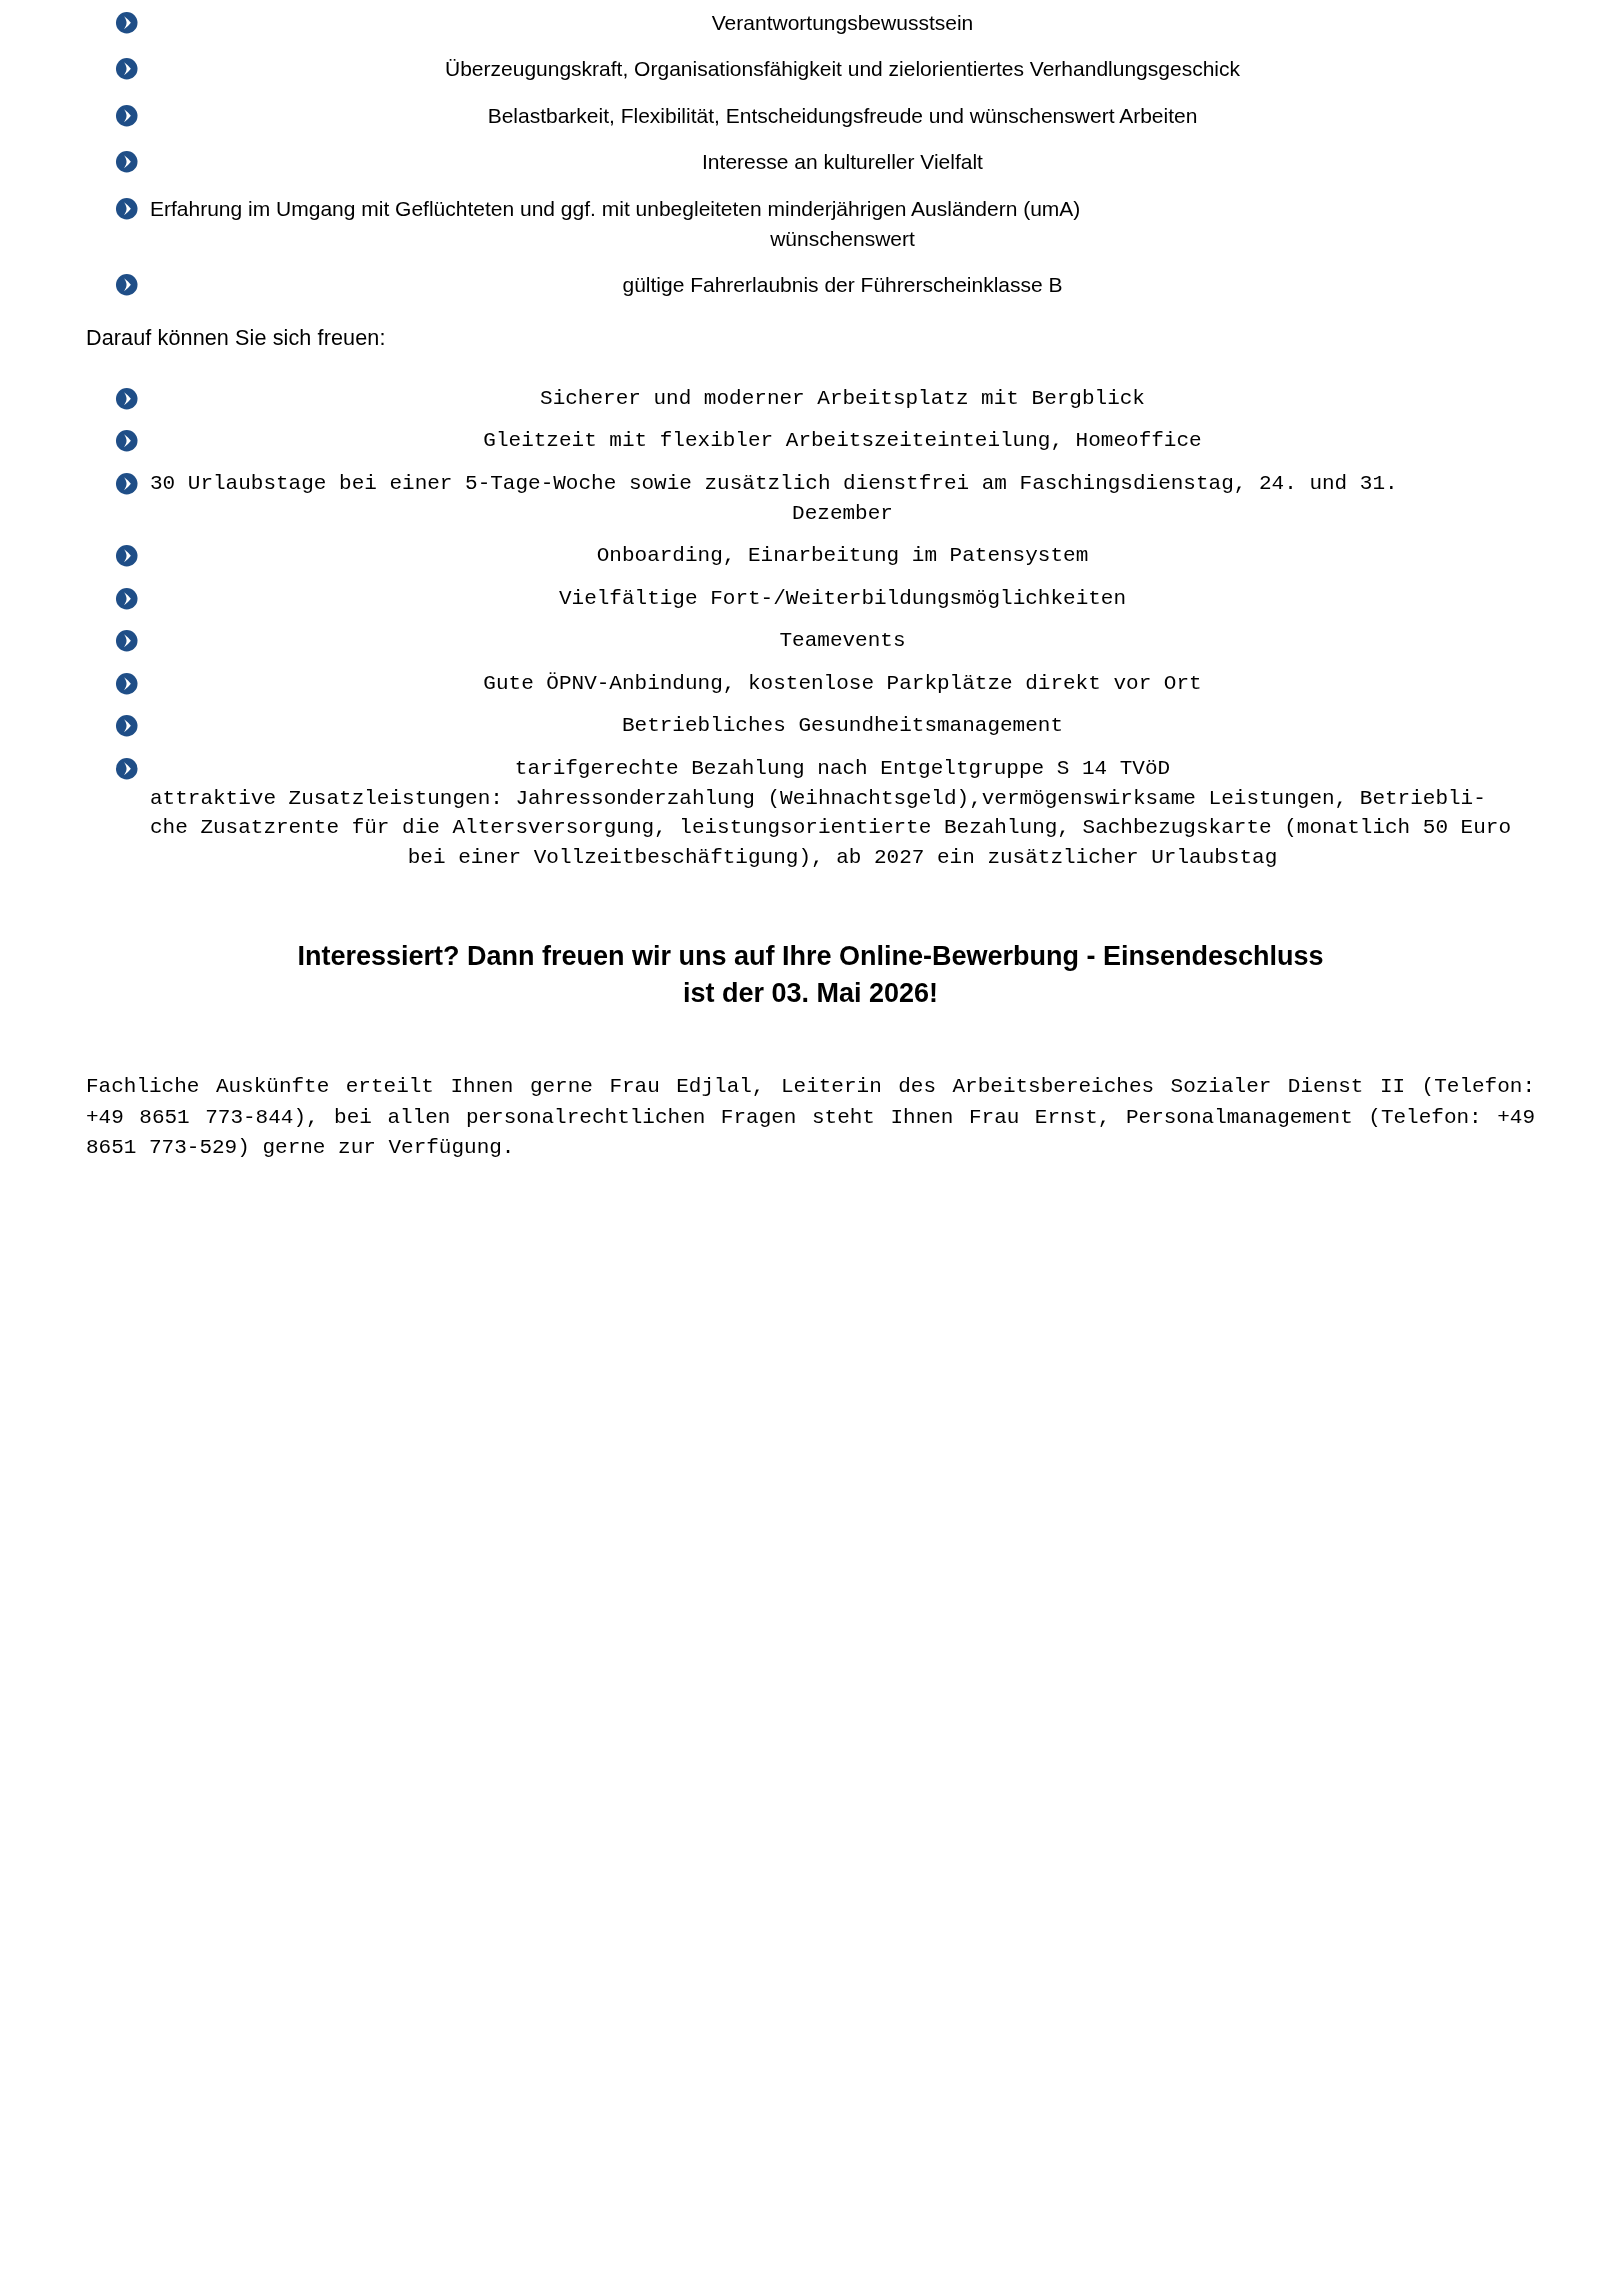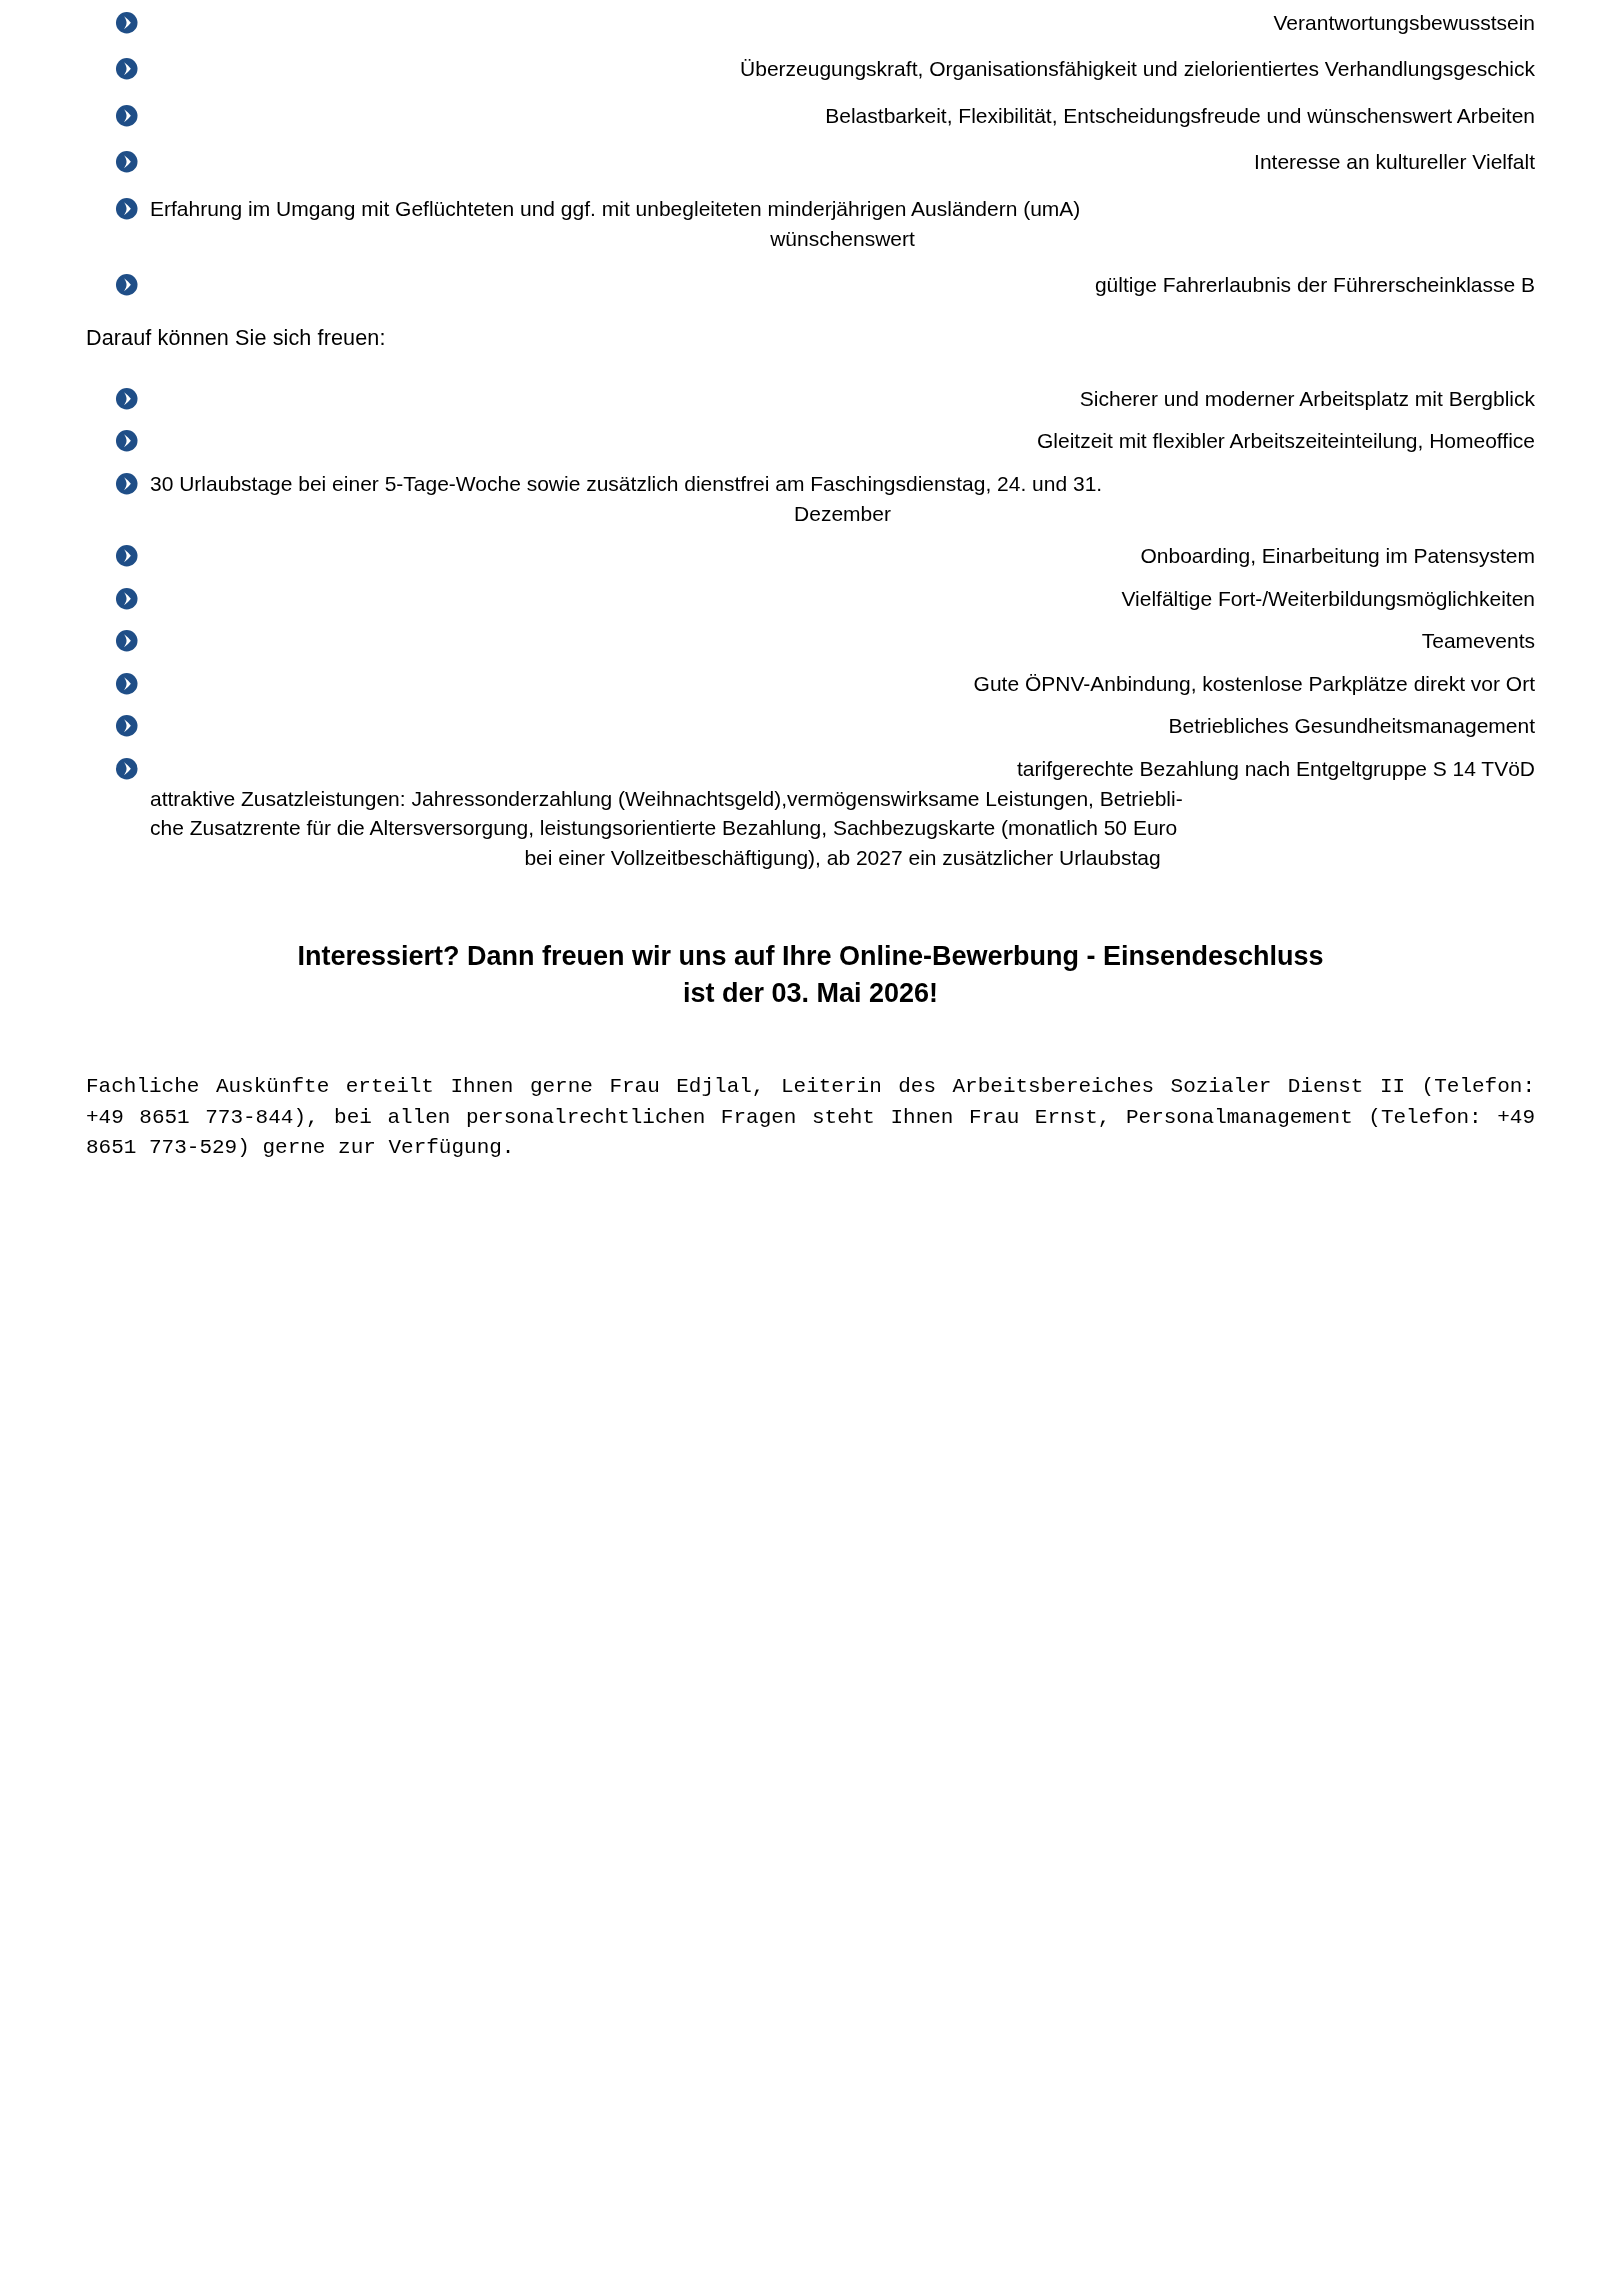--- a/index.html
+++ b/index.html
@@ -40,26 +40,27 @@
     margin: 0 0 16.7px 0;
     font-size: 21px;
     line-height: 1.42;
     text-align: justify;
     color: #000000;
     -webkit-hyphens: none;
     hyphens: none;
   }
   ul.bullets > li.tight {
     margin-bottom: 12.7px;
+    font-family: Liberation Mono, monospace;
   }
   ul.bullets > li .txt {
     display: block;
   }
   ul.bullets > li .txt.nojust {
-    text-align: right;
+    text-align: center;
   }
   
   .cont {
     display: block;
     text-align: justify;
   }
   .cont.last {
     text-align: center;
   }
 

